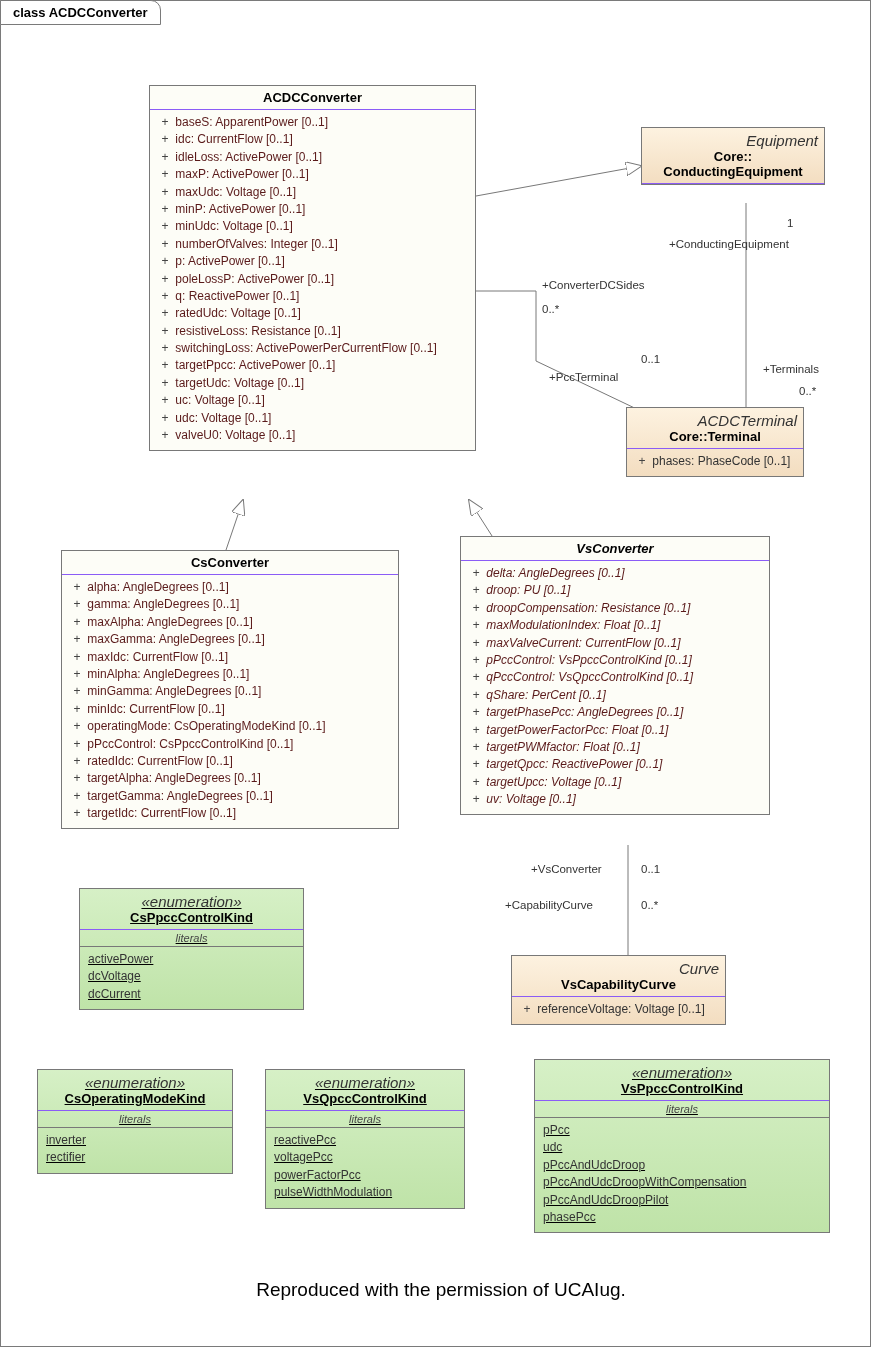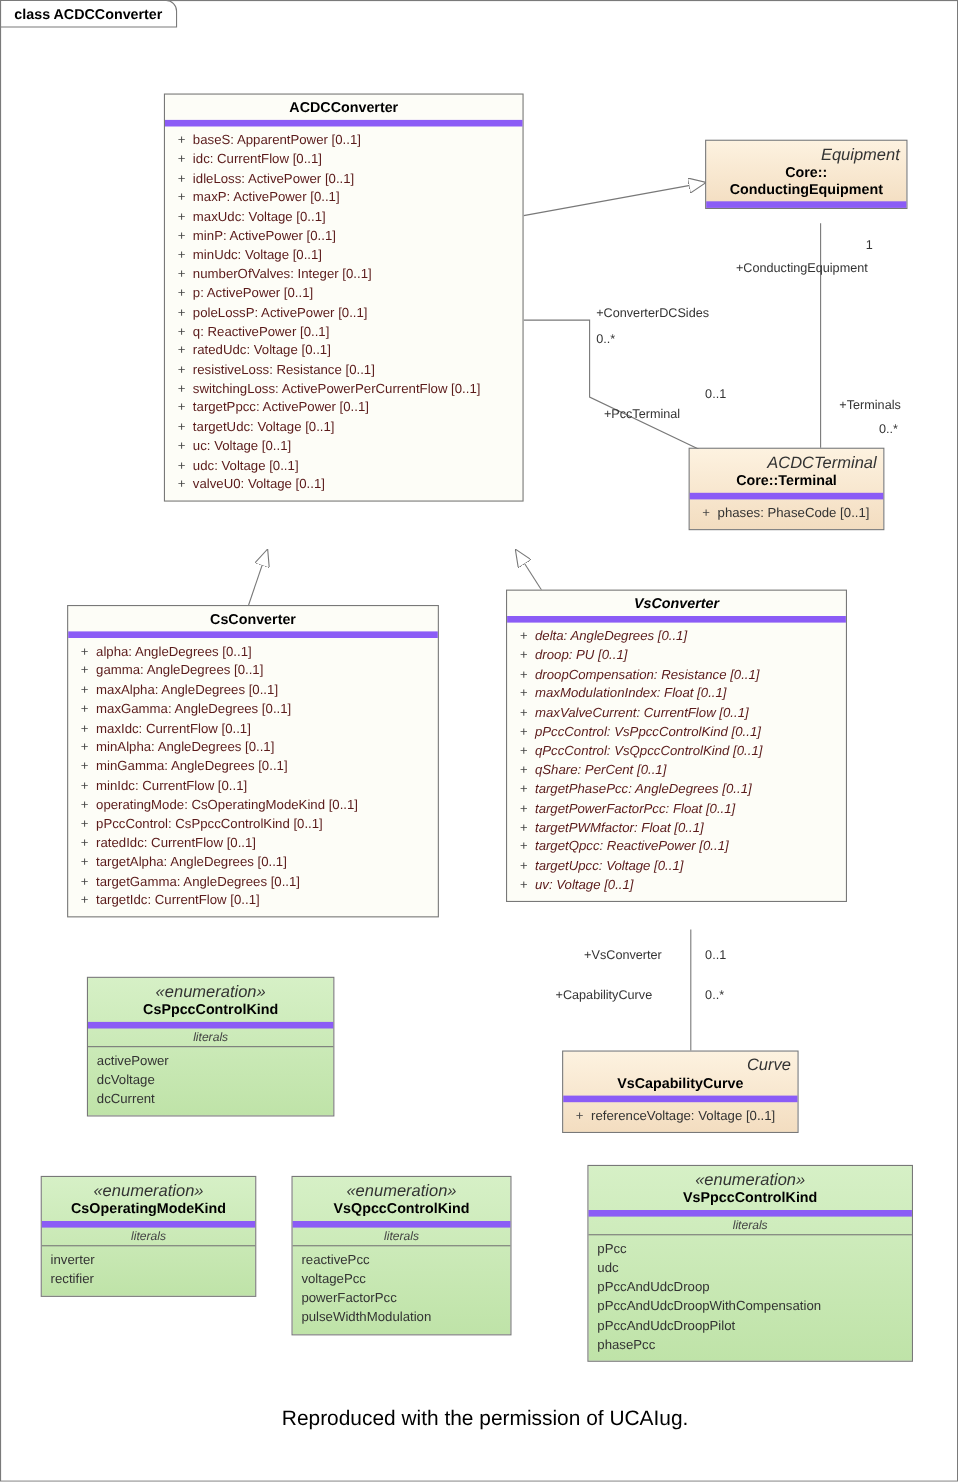--- a/index.html
+++ b/index.html
@@ -36,26 +36,27 @@
     height: 1347px;
     pointer-events: none;
   }
   .box {
     position: absolute;
     border: 1px solid #787878;
     background: #fdfdf7;
   }
   .box.enum {
     background: linear-gradient(#d6f0c6, #bfe3a8);
+    text-decoration: underline;
   }
   .box.ref {
     background: linear-gradient(#fdf2e0, #f3ddc0);
   }
   .box .head {
-    border-bottom: 6px solid #8b5cf6;
+    border-bottom: 1px solid #8b5cf6;
     text-align: center;
     padding: 4px 6px;
     font-size: 13px;
   }
   .box .head .stereo {
     font-size: 15px;
     font-style: italic;
     color: #333;
     text-align: right;
   }

